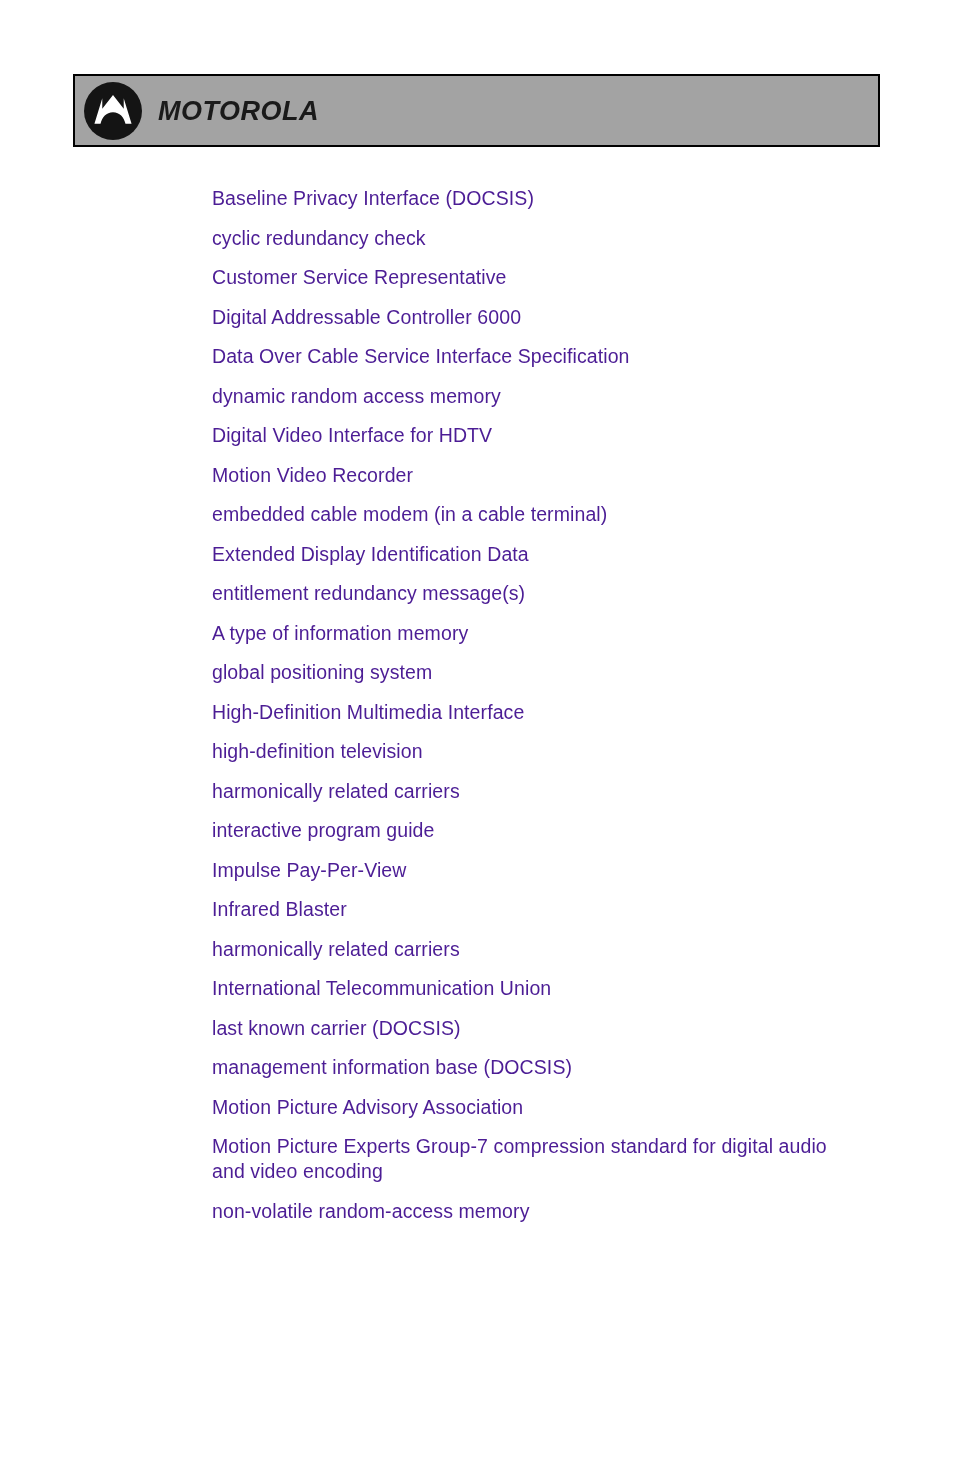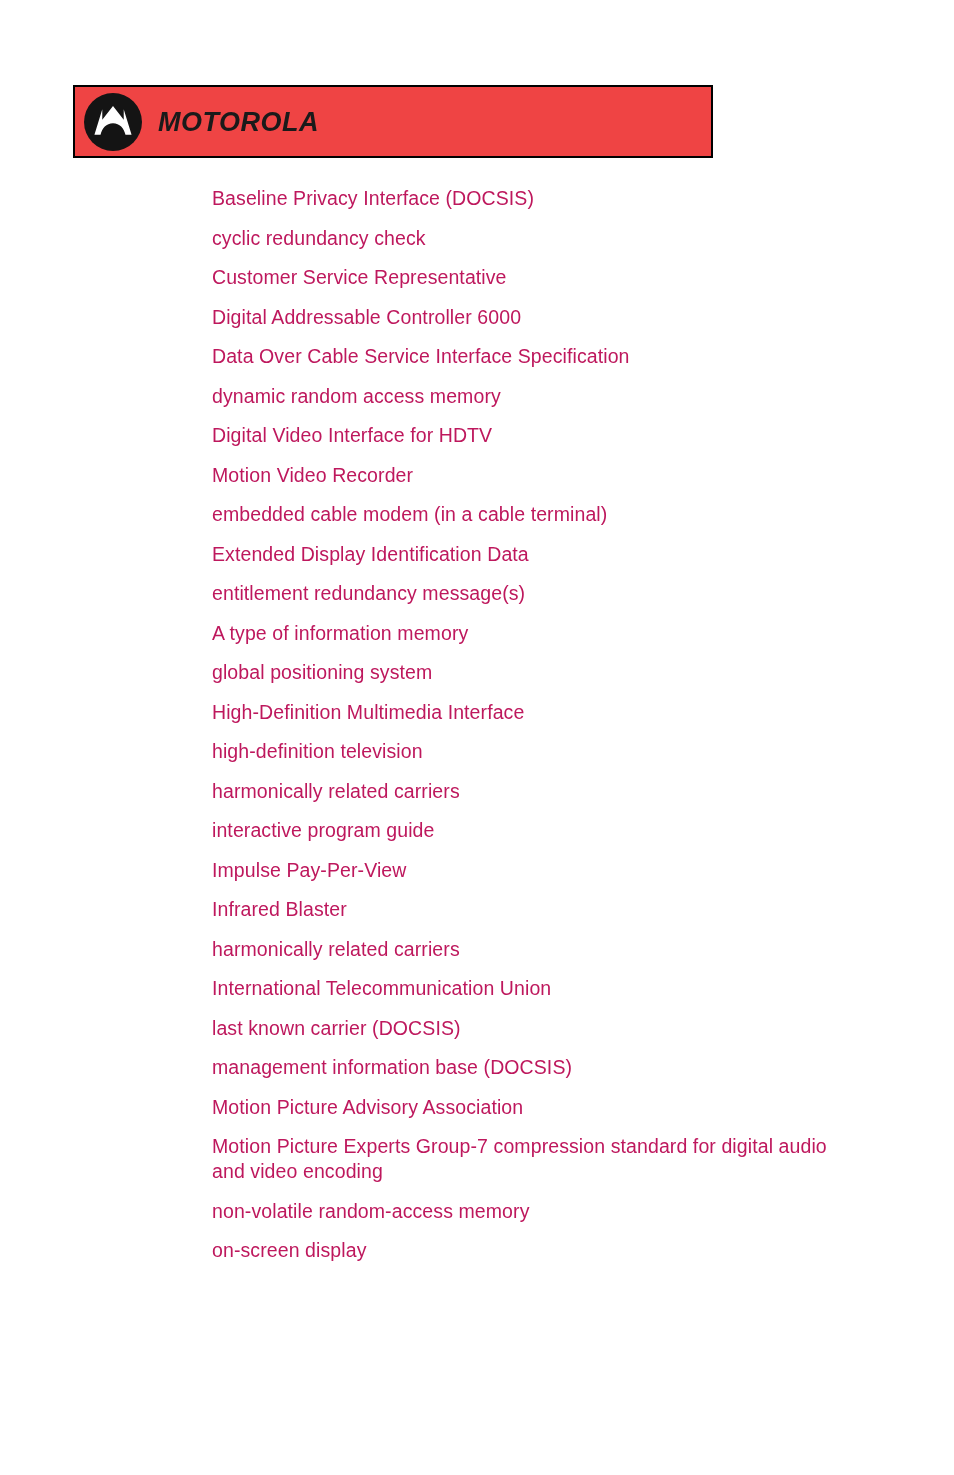--- a/index.html
+++ b/index.html
@@ -18,26 +18,26 @@
     width: 954px;
     height: 1475px;
     background: #ffffff;
     overflow: hidden;
   }
 
   
   .header-box {
     position: absolute;
     left: 73px;
-    top: 85px;
-    width: 640px;
+    top: 74px;
+    width: 807px;
     height: 73px;
     border: 2px solid #000000;
     box-sizing: border-box;
-    background: #ef4444;
+    background: #a3a3a3;
   }
 
   .logo-group {
     position: absolute;
     left: 9px;
     top: 4px;
     display: flex;
     align-items: center;
     height: 62px;
   }
@@ -61,21 +61,21 @@
   .definition-list {
     position: absolute;
     left: 212px;
     top: 186px;
     width: 640px;
   }
 
   .definition-row {
     font-size: 19.5px;
     line-height: 25px;
-    color: #be185d;
+    color: #4c1d95;
     margin-bottom: 14.5px;
     letter-spacing: 0.005em;
     white-space: pre-wrap;
   }
 
   .definition-row:last-child {
     margin-bottom: 0;
   }
 </style>
 </head>
@@ -129,17 +129,16 @@
     <div class="definition-row">interactive program guide</div>
     <div class="definition-row">Impulse Pay-Per-View</div>
     <div class="definition-row">Infrared Blaster</div>
     <div class="definition-row">harmonically related carriers</div>
     <div class="definition-row">International Telecommunication Union</div>
     <div class="definition-row">last known carrier (DOCSIS)</div>
     <div class="definition-row">management information base (DOCSIS)</div>
     <div class="definition-row">Motion Picture Advisory Association</div>
     <div class="definition-row">Motion Picture Experts Group-7 compression standard for digital audio and video encoding</div>
     <div class="definition-row">non-volatile random-access memory</div>
-    <div class="definition-row">on-screen display</div>
 
   </div>
 
 </div>
 
 </body></html>

